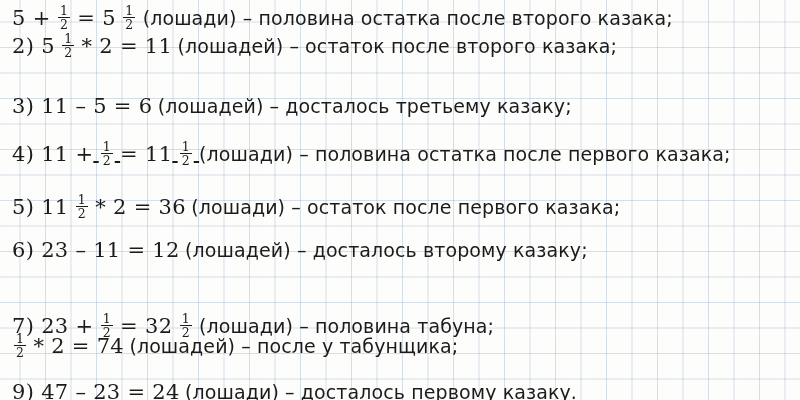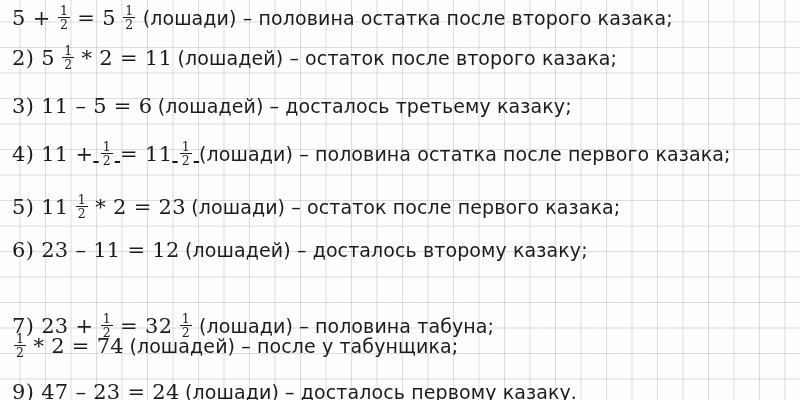--- a/index.html
+++ b/index.html
@@ -76,22 +76,22 @@
     padding: 0 2px;
     border-top: 1.4px solid #1b1b1b;
   }
 </style>
 </head>
 <body>
 
 <div class="page">
   <div class="lines" id="lines-root">
       <div class="line" style="top: 4px;"><span class="seg math">5 +</span> <span class="frac"><span class="num">1</span><span class="den">2</span></span> <span class="seg math">= 5</span> <span class="frac"><span class="num">1</span><span class="den">2</span></span> <span class="seg txt">(лошади) – половина остатка после второго казака;</span> </div>
-      <div class="line" style="top: 44px;"><span class="seg math">2) 5</span> <span class="frac"><span class="num">1</span><span class="den">2</span></span> <span class="seg math">* 2 = 11</span> <span class="seg txt">(лошадей) – остаток после второго казака;</span> </div>
+      <div class="line" style="top: 32px;"><span class="seg math">2) 5</span> <span class="frac"><span class="num">1</span><span class="den">2</span></span> <span class="seg math">* 2 = 11</span> <span class="seg txt">(лошадей) – остаток после второго казака;</span> </div>
       <div class="line" style="top: 92px;"><span class="seg math">3) 11 – 5 = 6</span> <span class="seg txt">(лошадей) – досталось третьему казаку;</span> </div>
       <div class="line" style="top: 140px; text-decoration: underline;"><span class="seg math">4) 11 +</span> <span class="frac"><span class="num">1</span><span class="den">2</span></span> <span class="seg math">= 11</span> <span class="frac"><span class="num">1</span><span class="den">2</span></span> <span class="seg txt">(лошади) – половина остатка после первого казака;</span> </div>
-      <div class="line" style="top: 193px;"><span class="seg math">5) 11</span> <span class="frac"><span class="num">1</span><span class="den">2</span></span> <span class="seg math">* 2 = 23</span> <span class="seg txt">(лошади) – остаток после первого казака;</span> </div>
+      <div class="line" style="top: 193px;"><span class="seg math">5) 11</span> <span class="frac"><span class="num">1</span><span class="den">2</span></span> <span class="seg math">* 2 = 36</span> <span class="seg txt">(лошади) – остаток после первого казака;</span> </div>
       <div class="line" style="top: 236px;"><span class="seg math">6) 23 – 11 = 12</span> <span class="seg txt">(лошадей) – досталось второму казаку;</span> </div>
       <div class="line" style="top: 284px; margin-top: 28px;"><span class="seg math">7) 23 +</span> <span class="frac"><span class="num">1</span><span class="den">2</span></span> <span class="seg math">= 32</span> <span class="frac"><span class="num">1</span><span class="den">2</span></span> <span class="seg txt">(лошади) – половина табуна;</span> </div>
       <div class="line" style="top: 332px;"> <span class="frac"><span class="num">1</span><span class="den">2</span></span> <span class="seg math">* 2 = 74</span> <span class="seg txt">(лошадей) – после у табунщика;</span> </div>
       <div class="line" style="top: 378px;"><span class="seg math">9) 47 – 23 = 24</span> <span class="seg txt">(лошади) – досталось первому казаку.</span> </div>
     </div>
 </div>
 
 </body></html>

